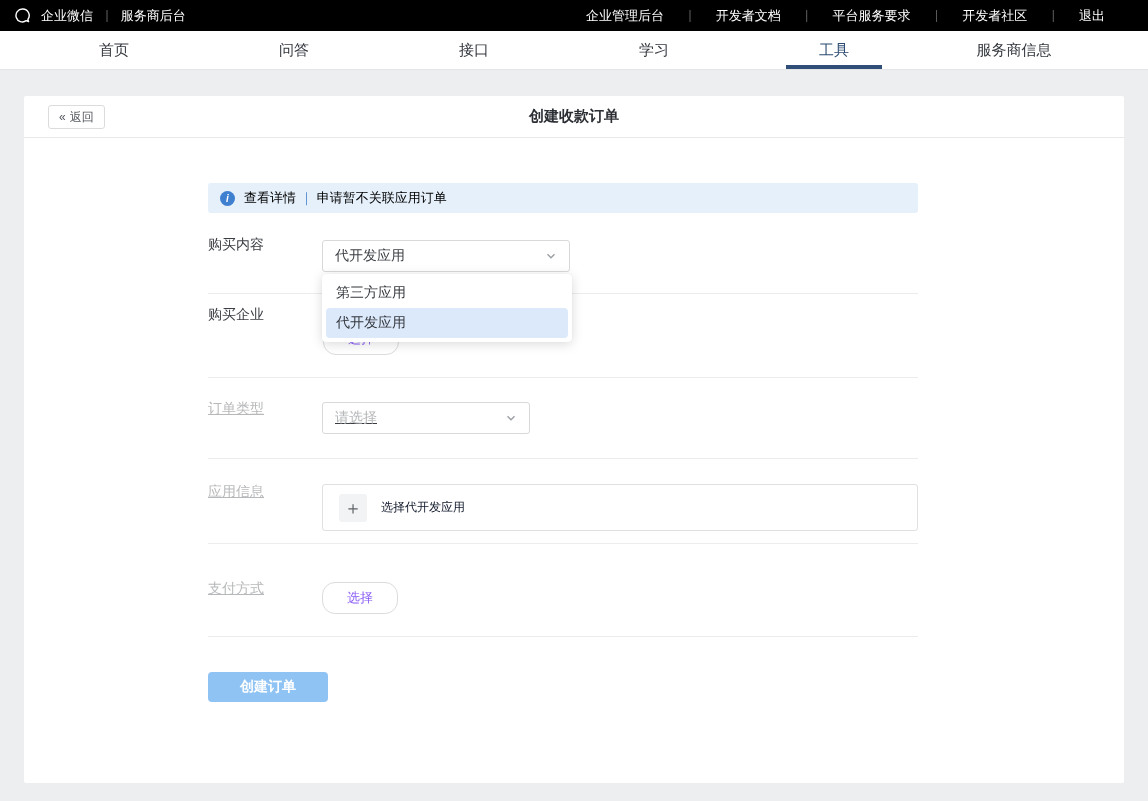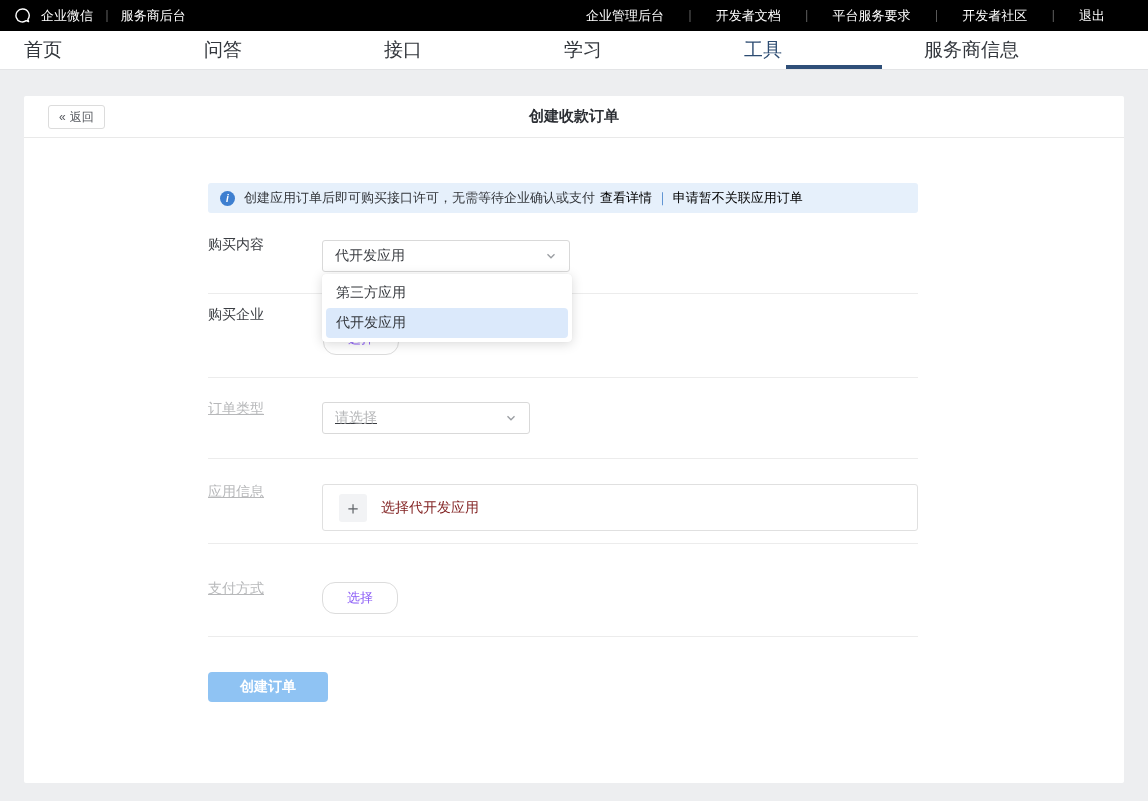--- a/index.html
+++ b/index.html
@@ -19,22 +19,22 @@
   }
   .topbar-left { display:flex; align-items:center; gap:8px; }
   .topbar-right { display:flex; align-items:center; gap:20px; }
   .topbar a, .topbar .tlink { color:#fff; text-decoration:none; cursor:pointer; }
   .tsep { opacity:.45; font-size:12px; }
   .logo-icon { display:inline-flex; margin-right:2px; }
   
   .nav { height:39px; background:#fff; border-bottom:1px solid #e3e4e6; }
   .nav-inner { margin-left:24px; width:1080px; height:100%; display:flex; }
   .nav-tab {
-    width:180px; height:100%; display:flex; align-items:center; 
-    font-size:19px; color:#33373d; cursor:pointer; position:relative;
+    width:180px; height:100%; display:flex; align-items:center; justify-content:center;
+    font-size:15px; color:#33373d; cursor:pointer; position:relative;
   }
   .nav-tab.active { color:#2d4c72; }
   .nav-tab.active .underline {
     position:absolute; bottom:0; left:50%; transform:translateX(-50%);
     width:96px; height:4px; background:#2f4f78;
   }
   
   .card {
     margin:26px 24px 0 24px; width:1100px; height:687px;
     background:#fff; border-radius:2px; position:relative;
@@ -95,21 +95,21 @@
   .appbox {
     position:absolute; left:298px; top:346px; width:596px; height:47px;
     border:1px solid #e0e0e0; border-radius:3px; background:#fff;
     display:flex; align-items:center; padding:0 16px; cursor:pointer;
   }
   .plus-btn {
     width:28px; height:28px; background:#f2f3f5; border-radius:3px;
     display:flex; align-items:center; justify-content:center;
     font-size:18px; color:#5f6368; cursor:pointer; flex:0 0 auto;
   }
-  .appbox .app-ph { margin-left:14px; font-size:14px; color:#7f1d1d; }
+  .appbox .app-ph { margin-left:14px; font-size:12px; color:#0f172a; }
   .create-btn {
     position:absolute; left:184px; top:534px; width:120px; height:30px;
     background:#8fc3f3; color:#fff; border:none; border-radius:4px;
     font-size:14px; font-weight:bold; cursor:pointer;
     font-family:"Liberation Sans","DejaVu Sans",sans-serif;
   }
 </style>
 </head>
 <body>
 
@@ -167,21 +167,20 @@
       <span>«</span>
       <span>返回</span>
     </button>
     <div class="page-title">创建收款订单</div>
   </div>
 
   <div class="content">
 
     <div class="banner">
       <span class="info-icon">i</span>
-      <span class="btext">创建应用订单后即可购买接口许可，无需等待企业确认或支付</span>
       <span class="blink">查看详情</span>
       <span class="bsep">｜</span>
       <span class="blink">申请暂不关联应用订单</span>
     </div>
 
     <div class="flabel" style="top:96px;">购买内容</div>
     <div class="select" style="top:102px; width:248px;">
       <span class="val">代开发应用</span>
       <span class="chev">
         <svg width="12" height="12" viewBox="0 0 12 12">

